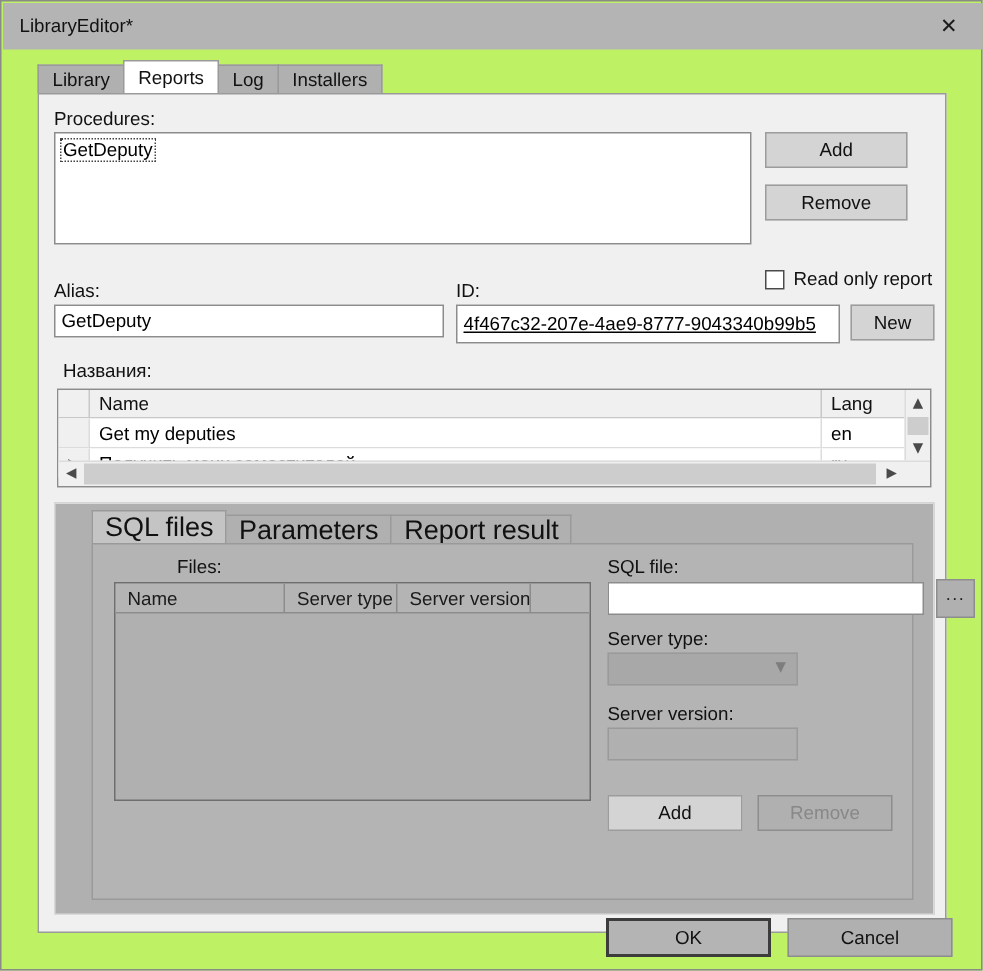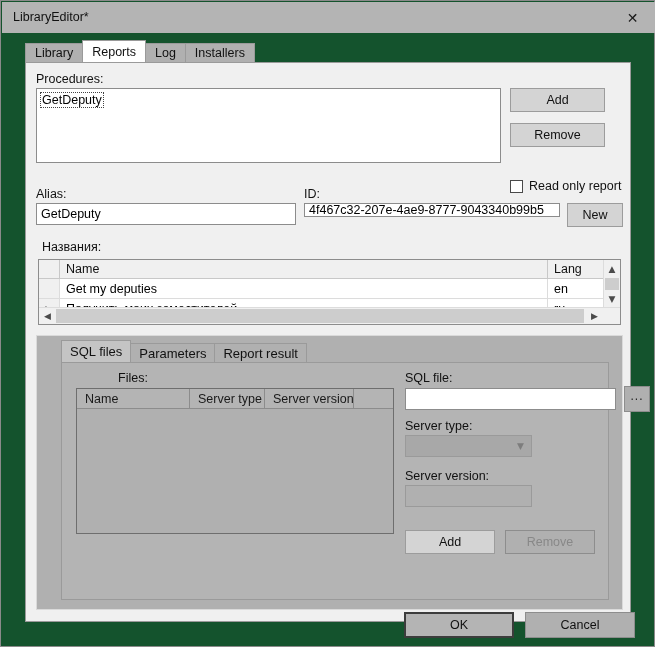--- a/index.html
+++ b/index.html
@@ -15,21 +15,21 @@
     color: #000;
     overflow: hidden;
     -webkit-font-smoothing: antialiased;
   }
 
   
   .window {
     position: absolute;
     left: 0; top: 0;
     width: 655px; height: 647px;
-    background: #14532d;
+    background: #bef264;
     border: 1px solid #8a8a8a;
     box-sizing: border-box;
   }
 
   .titlebar {
     position: absolute;
     left: 1px; top: 1px;
     width: 653px; height: 31px;
     background: #b4b4b4;
     box-sizing: border-box;
@@ -299,21 +299,21 @@
     height: 21px;
   }
   .itab {
     height: 19px;
     padding: 0 8px;
     display: flex; align-items: center;
     background: #b0b0b0;
     border: 1px solid #9a9a9a;
     border-bottom: none;
     margin-right: -1px;
-    font-size: 13px;
+    font-size: 18px;
     color: #111;
     box-sizing: border-box;
     cursor: default;
     white-space: nowrap;
   }
   .itab.active {
     background: #c4c4c4;
     height: 22px;
     z-index: 3;
     position: relative;
@@ -413,21 +413,21 @@
 
     <div class="checkrow" style="left:484px; top:98px;">
       <span class="checkbox"></span>
       <span>Read only report</span>
     </div>
 
     <div class="lbl" style="left:10px; top:124px;">Alias:</div>
     <div class="textbox" style="left:10px; top:140px; width:260px; height:22px;">GetDeputy</div>
 
     <div class="lbl" style="left:278px; top:124px;">ID:</div>
-    <div class="textbox" style="left:278px; top:140px; width:256px; height:14px;">4f467c32-207e-4ae9-8777-9043340b99b5</div>
+    <div class="textbox" style="left:278px; top:140px; width:256px; height:26px;text-decoration:underline;">4f467c32-207e-4ae9-8777-9043340b99b5</div>
     <div class="btn" style="left:541px; top:140px; width:56px; height:24px;">New</div>
 
     <div class="lbl" style="left:16px; top:177px;">Названия:</div>
 
     <div class="grid" style="left:12px; top:196px; width:583px; height:66px;">
 
       <div class="grid-header" style="width:564px;">
         <div class="gh-corner"></div>
         <div class="gh-cell" style="width:488px;">Name</div>
         <div class="gh-cell" style="width:55px; border-right:none;">Lang</div>

